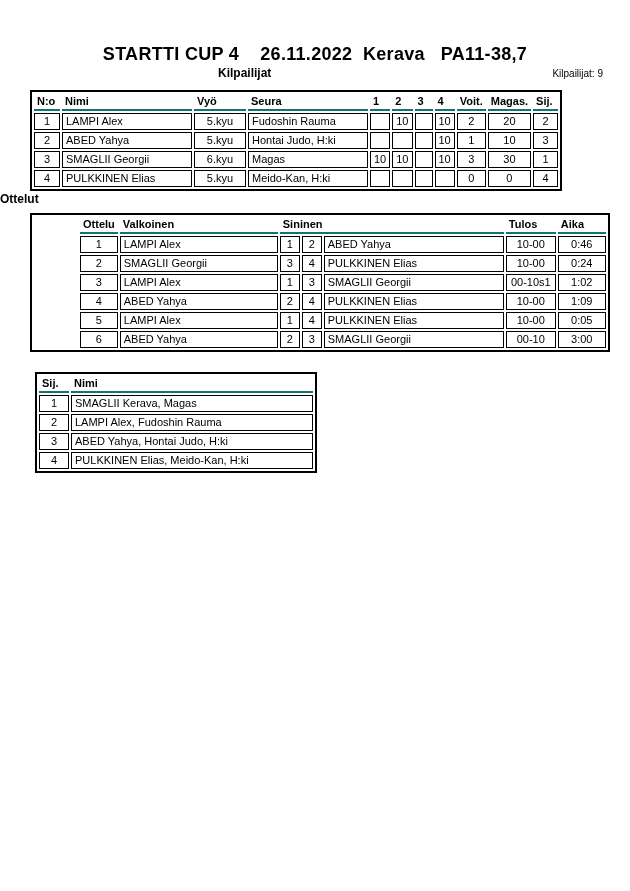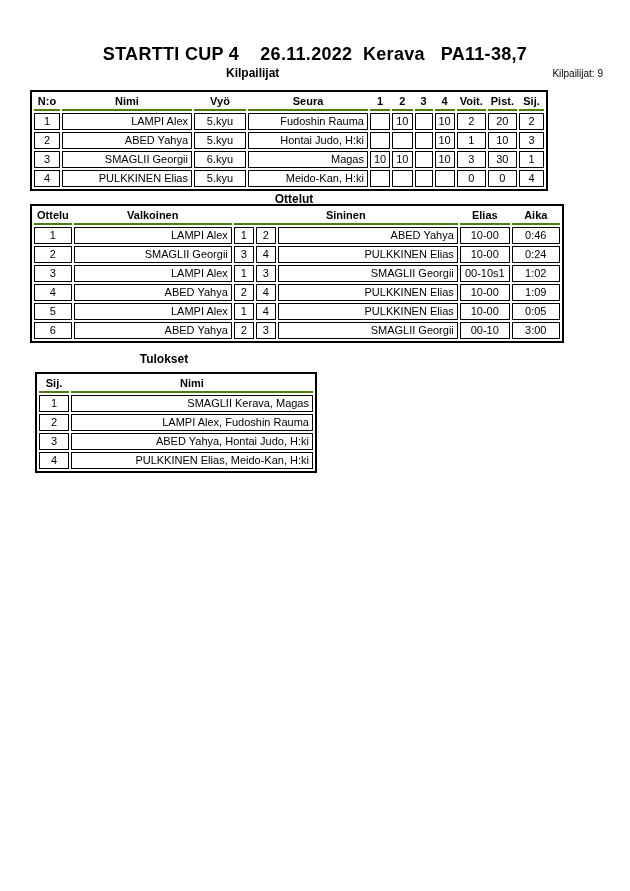--- a/index.html
+++ b/index.html
@@ -19,61 +19,61 @@
     font-size: 18px;
     font-weight: bold;
     white-space: pre;
     letter-spacing: 0.3px;
   }
   .section-heading {
     position: absolute;
     font-size: 12px;
     font-weight: bold;
   }
-  #kilpailijat-heading { top: 66px; left: 218px; margin-left: 8px; }
-  #ottelut-heading   { top: 192px; left: 0; width: 588px; text-align: center; }
+  #kilpailijat-heading { top: 66px; left: 218px; }
+  #ottelut-heading   { top: 192px; left: 0; width: 588px; text-align: left; }
   #tulokset-heading  { top: 352px; left: 0; width: 328px; text-align: center; }
   #kilpailijat-count {
     position: absolute;
     top: 68px; right: 27px;
     font-size: 10px;
   }
   table.sheet {
     position: absolute;
     border-collapse: separate;
     border-spacing: 2px;
     border: 2px solid #000;
     table-layout: fixed;
     background: #fff;
     font-size: 11px;
     line-height: 13px;
   }
   #table-kilpailijat { top: 90px;  left: 30px; }
-  #table-ottelut     { top: 204px; left: 30px; }
+  #table-ottelut     { top: 213px; left: 30px; padding-left: 46px; }
   #table-tulokset    { top: 372px; left: 35px; }
   table.sheet th {
     border: none;
-    border-bottom: 2px solid #4d7c0f;
+    border-bottom: 2px solid #0f766e;
     padding: 1px 3px;
     font-weight: bold;
-    text-align: center;
+    text-align: left;
     height: 13px;
     box-sizing: border-box;
     overflow: hidden;
     white-space: nowrap;
   }
   table.sheet td {
     border: 1px solid #000;
     padding: 1px 3px;
     height: 15px;
     box-sizing: border-box;
     overflow: hidden;
     white-space: nowrap;
   }
-  .l { text-align: right; }
+  .l { text-align: left; }
   .c { text-align: center; }
   th.hl { text-align: left; }
   td.gl, th.gl { border-left: 2px solid #000; }
   th.vline { border-left: 1px solid #000; }
 </style>
 </head>
 <body>
 
 <div id="page">
 
@@ -100,21 +100,21 @@
       <tr>
         <th class="hl">N:o</th>
         <th>Nimi</th>
         <th>Vyö</th>
         <th>Seura</th>
         <th class="gl">1</th>
         <th>2</th>
         <th>3</th>
         <th>4</th>
         <th class="gl">Voit.</th>
-        <th>Pist.</th>
+        <th>Magas.</th>
         <th>Sij.</th>
       </tr>
     </thead>
     <tbody>
       <tr>
         <td class="c">1</td>
         <td class="l">LAMPI Alex</td>
         <td class="c">5.kyu</td>
         <td class="l">Fudoshin Rauma</td>
         <td class="c gl"></td>
@@ -177,21 +177,21 @@
         <col style="width:20px">
       <col style="width:180px">
         <col style="width:50px">
         <col style="width:48px">
     </colgroup>
     <thead>
       <tr>
         <th class="hl">Ottelu</th>
         <th>Valkoinen</th>
         <th colspan="3">Sininen</th>
-        <th>Elias</th>
+        <th>Tulos</th>
         <th>Aika</th>
       </tr>
     </thead>
     <tbody>
       <tr>
         <td class="c">1</td>
         <td class="l">LAMPI Alex</td>
         <td class="c">1</td>
         <td class="c">2</td>
         <td class="l">ABED Yahya</td>
@@ -239,21 +239,20 @@
         <td class="l">ABED Yahya</td>
         <td class="c">2</td>
         <td class="c">3</td>
         <td class="l">SMAGLII Georgii</td>
         <td class="c">00-10</td>
         <td class="c">3:00</td>
       </tr>
     </tbody>
   </table>
 
-  <div id="tulokset-heading" class="section-heading">Tulokset</div>
 
   <table id="table-tulokset" class="sheet">
     <colgroup>
       <col style="width:30px">
         <col style="width:242px">
     </colgroup>
     <thead>
       <tr>
         <th class="hl">Sij.</th>
         <th class="vline">Nimi</th>

